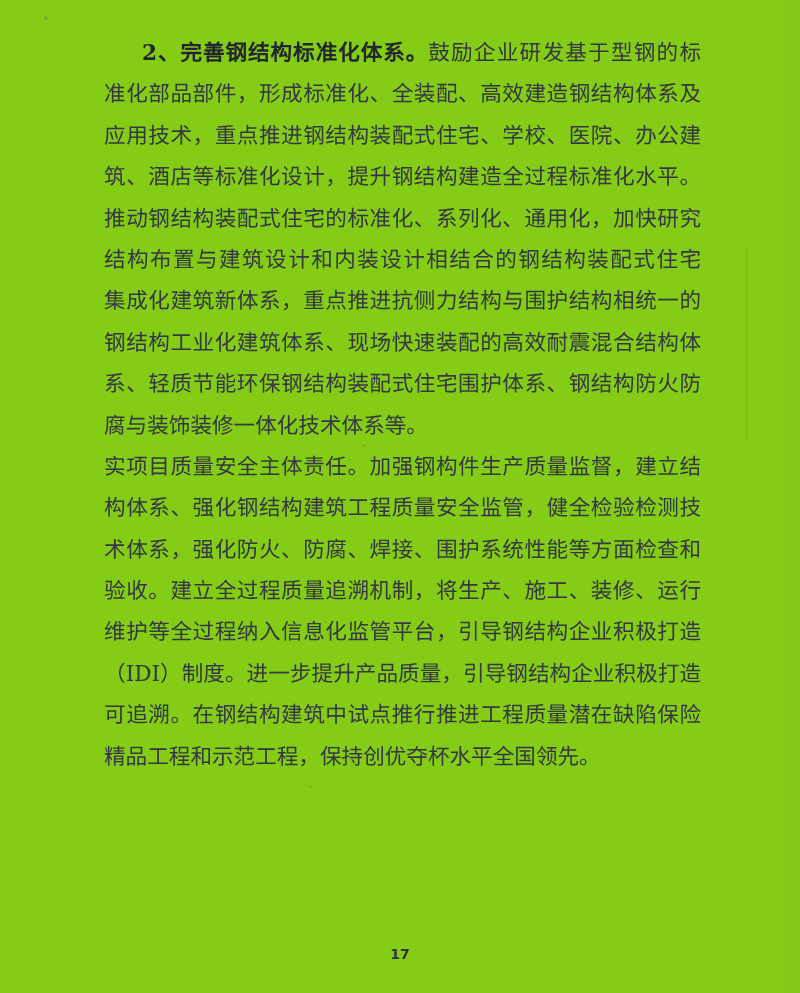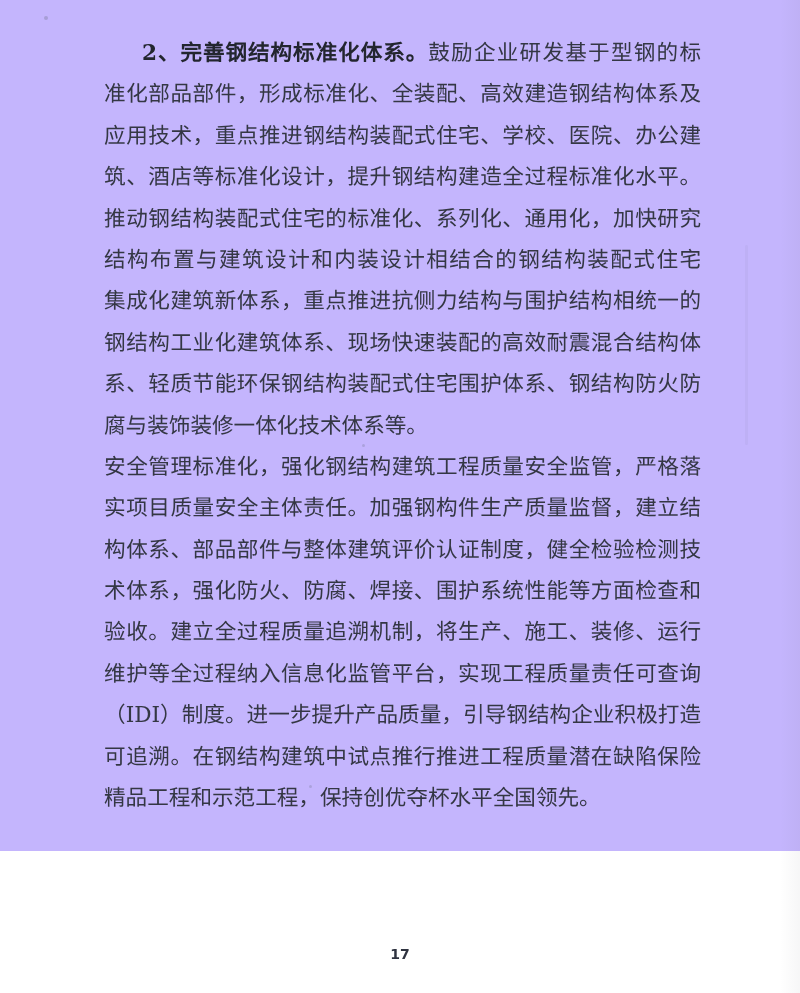--- a/index.html
+++ b/index.html
@@ -6,22 +6,22 @@
     margin: 0;
     padding: 0;
     width: 800px;
     height: 993px;
     overflow: hidden;
     background: #ffffff;
   }
   .page {
     position: relative;
     width: 800px;
-    height: 851px;
-    background: #c4b5fd;
+    height: 993px;
+    background: #84cc16;
     font-family: "DejaVu Serif", "Liberation Serif", serif;
     color: #343744;
   }
   .text-block {
     position: absolute;
     top: 32px;
     left: 104px;
     width: 597px;
     font-size: 21.6px;
     line-height: 41.4px;
@@ -99,26 +99,25 @@
         <div class="line">应用技术，重点推进钢结构装配式住宅、学校、医院、办公建</div>
         <div class="line">筑、酒店等标准化设计，提升钢结构建造全过程标准化水平。</div>
         <div class="line">推动钢结构装配式住宅的标准化、系列化、通用化，加快研究</div>
         <div class="line">结构布置与建筑设计和内装设计相结合的钢结构装配式住宅</div>
         <div class="line">集成化建筑新体系，重点推进抗侧力结构与围护结构相统一的</div>
         <div class="line">钢结构工业化建筑体系、现场快速装配的高效耐震混合结构体</div>
         <div class="line">系、轻质节能环保钢结构装配式住宅围护体系、钢结构防火防</div>
         <div class="line last">腐与装饰装修一体化技术体系等。</div>
       </div>
       <div class="para">
-        <div class="line">安全管理标准化，强化钢结构建筑工程质量安全监管，严格落</div>
         <div class="line">实项目质量安全主体责任。加强钢构件生产质量监督，建立结</div>
-        <div class="line">构体系、部品部件与整体建筑评价认证制度，健全检验检测技</div>
+        <div class="line">构体系、强化钢结构建筑工程质量安全监管，健全检验检测技</div>
         <div class="line">术体系，强化防火、防腐、焊接、围护系统性能等方面检查和</div>
         <div class="line">验收。建立全过程质量追溯机制，将生产、施工、装修、运行</div>
-        <div class="line">维护等全过程纳入信息化监管平台，实现工程质量责任可查询</div>
+        <div class="line">维护等全过程纳入信息化监管平台，引导钢结构企业积极打造</div>
         <div class="line">（IDI）制度。进一步提升产品质量，引导钢结构企业积极打造</div>
         <div class="line">可追溯。在钢结构建筑中试点推行推进工程质量潜在缺陷保险</div>
         <div class="line last">精品工程和示范工程，保持创优夺杯水平全国领先。</div>
       </div>
     </div>
 
   <div class="page-number">17</div>
 
   <div class="edge-shade"></div>
   <div class="streak"></div>

